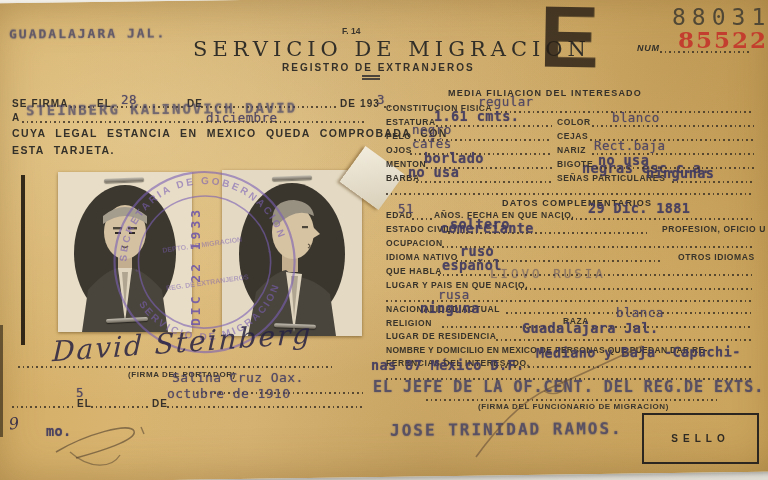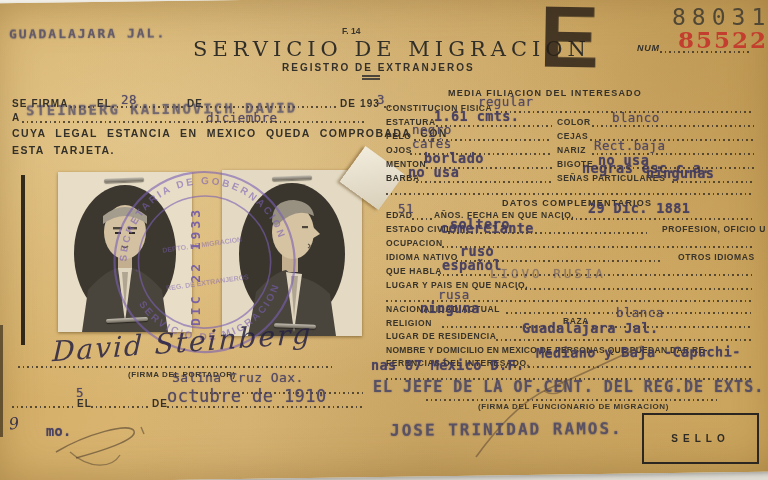--- a/index.html
+++ b/index.html
@@ -142,21 +142,21 @@
   <div class="abs" style="left:188px;top:326px;transform:rotate(-90deg);transform-origin:0 0;font:700 13px 'DejaVu Sans Mono',monospace;letter-spacing:3px;color:#6b54ab;opacity:.85;filter:blur(.2px);">DIC 22 1933</div>
 
   <div class="abs" style="left:52px;top:326px;font:italic 400 28px 'DejaVu Serif','Liberation Serif',serif;color:#272243;opacity:.85;transform:rotate(-4deg) skewX(-6deg);letter-spacing:2px;">David Steinberg</div>
   <div class="dl" style="left:18px;top:366px;width:314px;"></div>
   <div class="abs cap" style="left:128px;top:370px;text-align:center;">(FIRMA DEL PORTADOR)</div>
 
   <div class="abs tw" style="left:172px;top:370px;font-size:13px;">Salina Cruz Oax.</div>
   <div class="dl" style="left:196px;top:392px;width:168px;"></div>
 
   <div class="abs tw" style="left:76px;top:385px;">5</div>
-  <div class="abs tw" style="left:167px;top:386px;font-size:17px;">octubre de 1910</div>
+  <div class="abs tw" style="left:167px;top:386px;font-size:13px;">octubre de 1910</div>
   <div class="dl" style="left:12px;top:406px;width:62px;"></div>
   <div class="abs plbl" style="left:77px;top:398px;">EL</div>
   <div class="dl" style="left:91px;top:406px;width:58px;"></div>
   <div class="abs plbl" style="left:152px;top:398px;">DE</div>
   <div class="dl" style="left:167px;top:406px;width:196px;"></div>
 
   <div class="abs" style="left:9px;top:414px;font:italic 400 16px 'DejaVu Serif',serif;color:#3a3148;transform:rotate(-6deg);">9</div>
   <div class="abs tw twb" style="left:33px;top:423px;padding-left:13px;">mo.</div>
 
   <div class="abs" style="left:448px;top:88px;font:700 9px 'Liberation Sans',sans-serif;letter-spacing:1.2px;color:#35302a;">MEDIA FILIACION DEL INTERESADO</div>

